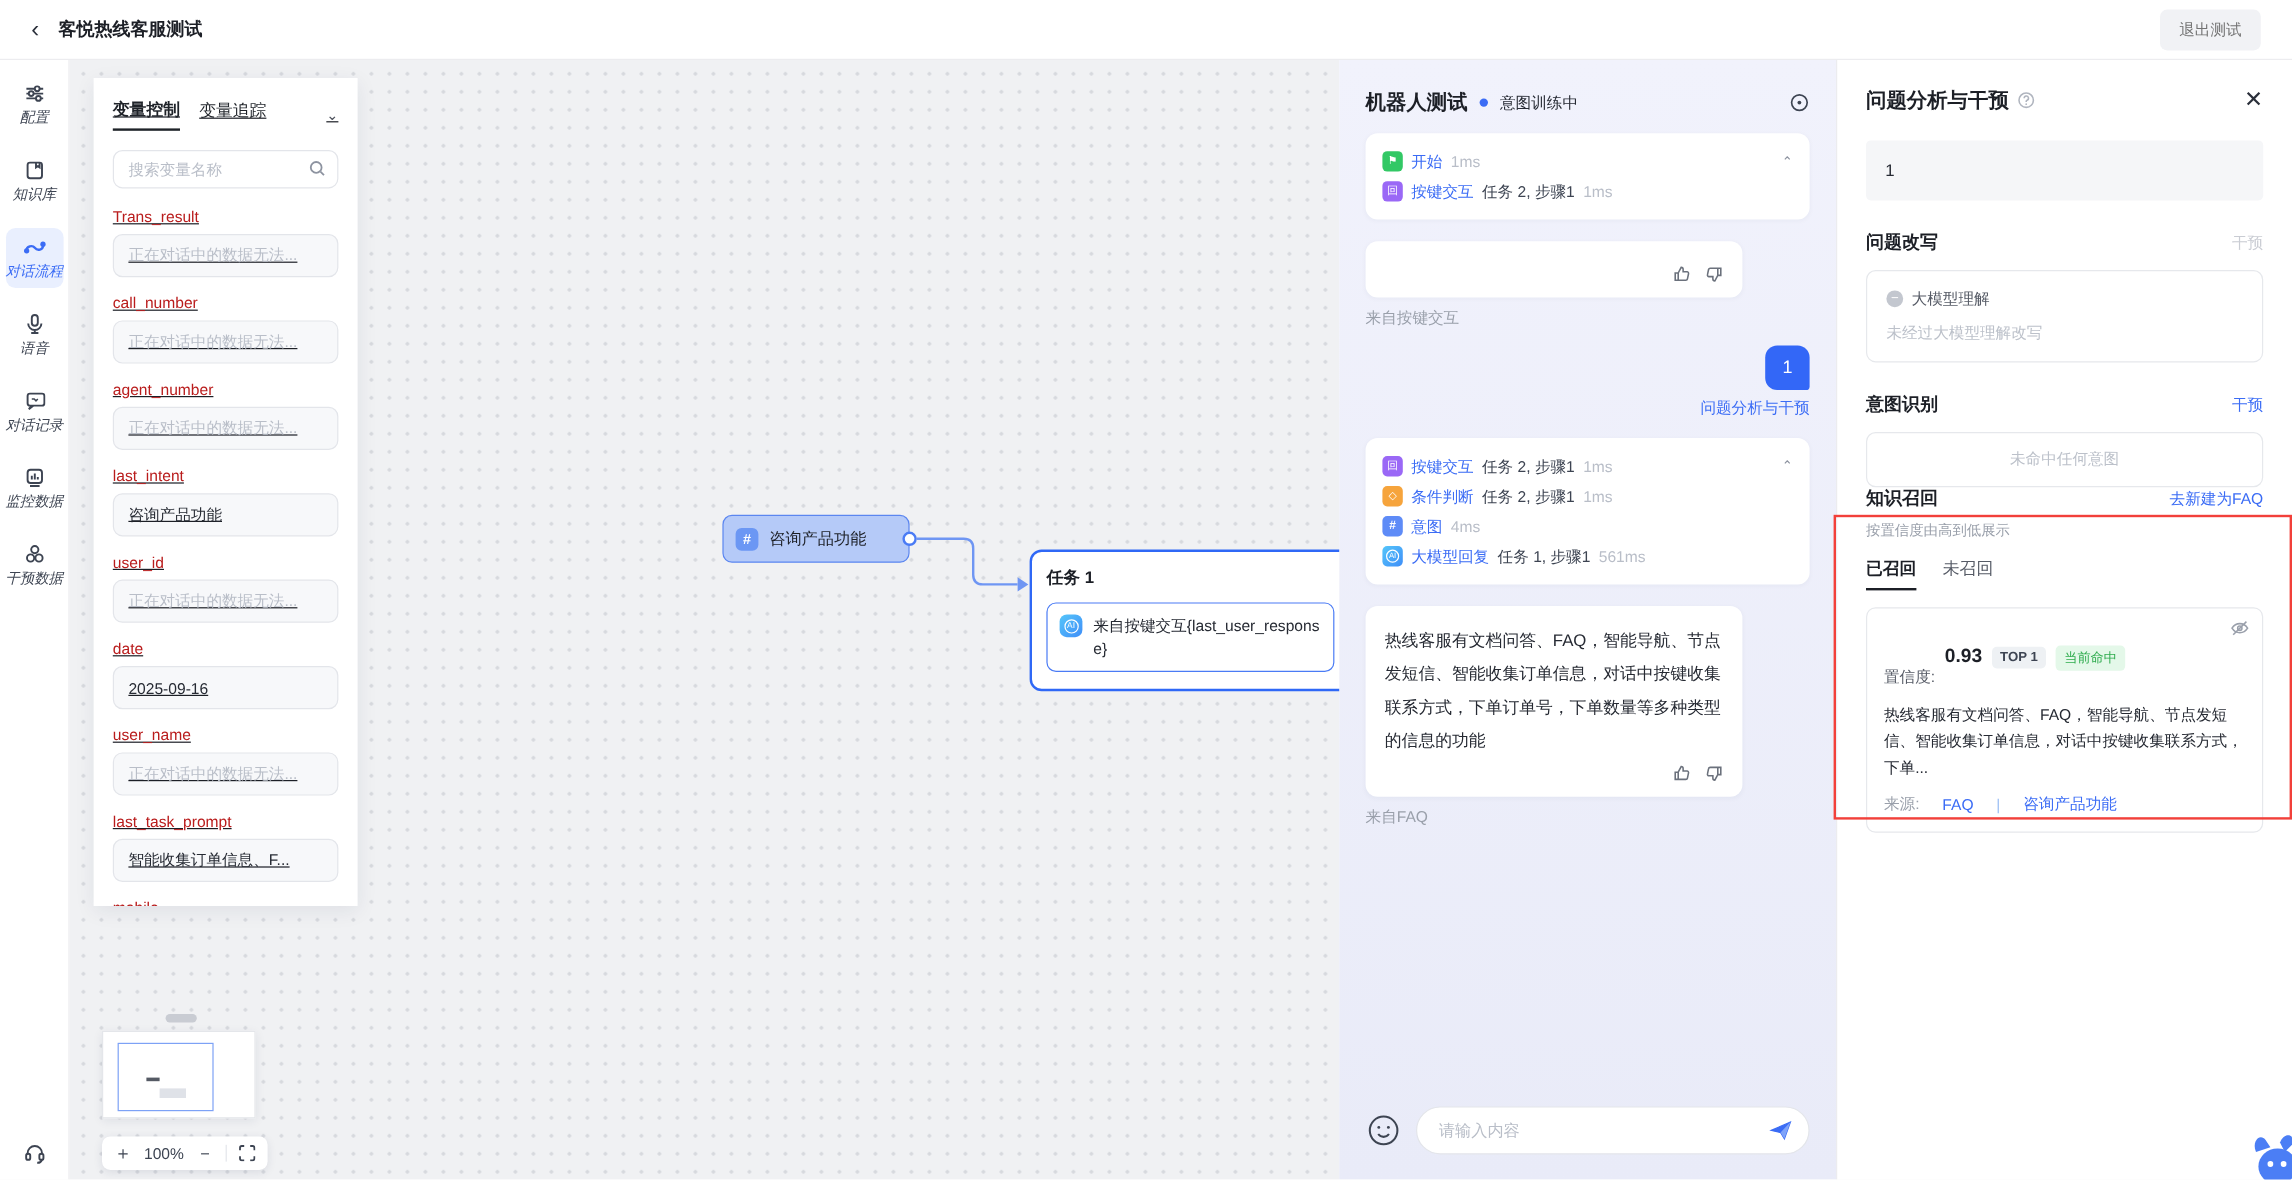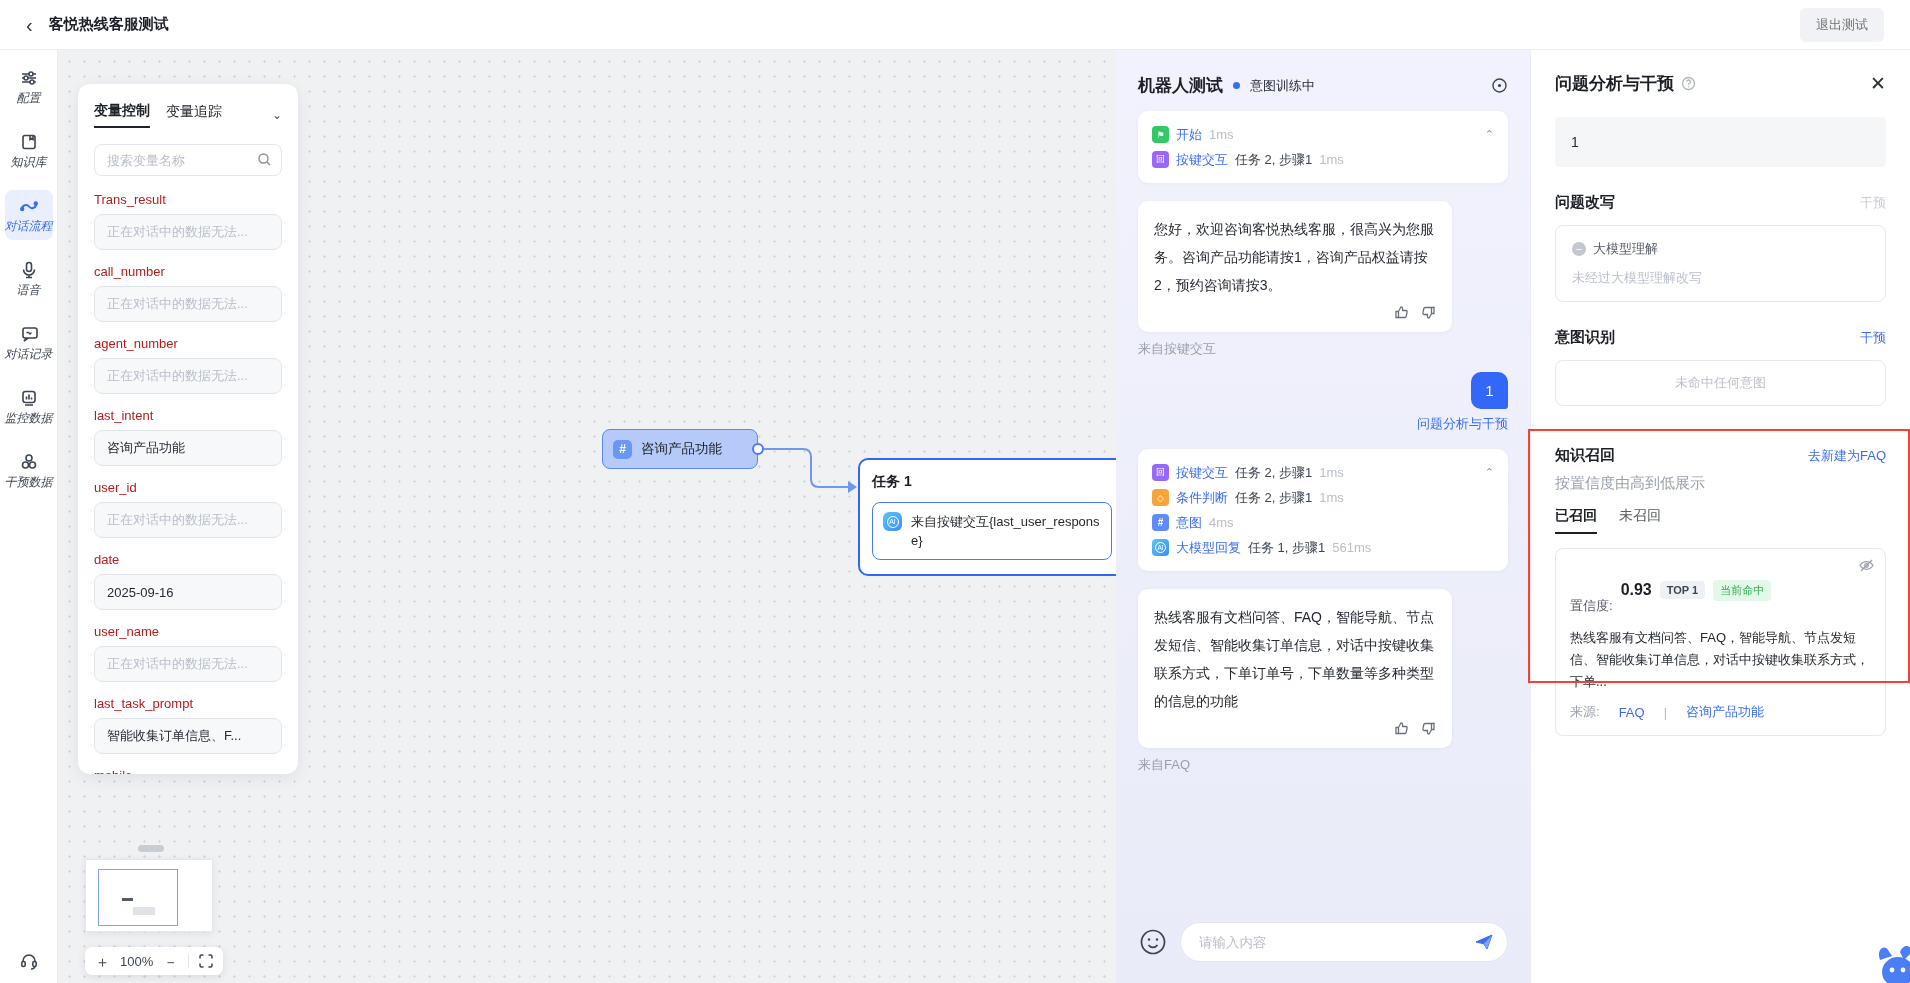--- a/index.html
+++ b/index.html
@@ -16,21 +16,21 @@
   .rail-item .rlabel { font-size:12px; letter-spacing:0;font-style:italic; }
   .rail-item.active { background:#e9effe; color:#3b6cf5; }
   .rail-item svg { display:block; }
   .rail-bottom { position:absolute; bottom:12px; left:0; width:58px; display:flex; justify-content:center; }
 
   
   .canvas { flex:1; position:relative; overflow:hidden; background-color:#f0f1f3;
     background-image:radial-gradient(#d6d8dd 1.3px, transparent 1.4px); background-size:15px 15px; background-position:4px 4px; }
 
   
-  .vars-panel { position:absolute; left:20px; top:34px; width:220px; height:690px; background:#fff; border-radius:12px; box-shadow:0 4px 16px rgba(30,40,80,.08); padding:18px 16px; overflow:hidden; z-index:5; }
+  .vars-panel { position:absolute; left:20px; top:15px; width:220px; height:690px; background:#fff; border-radius:0; box-shadow:0 4px 16px rgba(30,40,80,.08); padding:18px 16px; overflow:hidden; z-index:5;text-decoration:underline; }
   .vars-tabs { display:flex; align-items:center; gap:16px; margin-bottom:16px; }
   .vtab { font-size:14px; color:#1f2329; padding-bottom:6px; cursor:pointer; }
   .vtab.active { font-weight:bold; border-bottom:2px solid #1f2329; }
   .vars-tabs .chev { margin-left:auto; color:#4a4f59; font-size:12px; cursor:pointer; }
   .search-box { position:relative; margin-bottom:16px; }
   .search-box input { width:100%; height:32px; border:1px solid #e3e5ea; border-radius:8px; padding:0 30px 0 12px; font-size:13px; color:#262a33; background:#fff; outline:none; font-family:inherit; }
   .search-box input::placeholder { color:#b9bec8; }
   .search-icon { position:absolute; right:10px; top:8px; }
   .vfield { margin-bottom:14px; }
   .vfield .vname { font-size:13px; color:#b91c1c; margin-bottom:7px; }
@@ -103,24 +103,24 @@
   .query-box { background:#f5f6f8; border-radius:4px; height:50px; display:flex; align-items:center; padding:0 16px; font-size:14px; color:#262a33; margin-bottom:26px; }
   .sec-head { display:flex; align-items:center; margin-bottom:13px; }
   .sec-title { font-size:15px; font-weight:bold; }
   .sec-action { margin-left:auto; font-size:13px; cursor:pointer;text-align:center; }
   .sec-action.disabled { color:#c9ccd3; }
   .sec-action.link { color:#3b6cf5; }
   .rewrite-card { border:1px solid #e6e8ec; border-radius:8px; padding:14px 16px; margin-bottom:26px; }
   .rw-row { display:flex; align-items:center; gap:7px; font-size:13px; color:#565b66; margin-bottom:11px; }
   .minus-ic { width:14px; height:14px; border-radius:50%; background:#c3c7cf; color:#fff; display:flex; align-items:center; justify-content:center; font-size:11px; line-height:1; }
   .rw-empty { font-size:13px; color:#bcc1ca; }
-  .intent-card { border:1px solid #e6e8ec; border-radius:8px; height:46px; display:flex; align-items:center; justify-content:center; font-size:13px; color:#bcc1ca; margin-bottom:40px; }
+  .intent-card { border:1px solid #e6e8ec; border-radius:8px; height:46px; display:flex; align-items:center; justify-content:center; font-size:13px; color:#bcc1ca; }
   .red-frame { position:absolute; left:-3px; top:379px; width:382px; height:254px; border:2.5px solid #f2403a; pointer-events:none; z-index:10; }
   .kn-section { position:relative; }
-  .kn-sub { font-size:15px; color:#9aa0ab; margin:-4px 0 14px; }
+  .kn-sub { font-size:12px; color:#9aa0ab; margin:-4px 0 14px; }
   .kn-tabs { display:flex; gap:22px; margin-bottom:14px; }
   .kn-tab { font-size:14px; color:#565b66; padding-bottom:7px; cursor:pointer; }
   .kn-tab.active { color:#1c1f26; font-weight:bold; border-bottom:2.5px solid #1c1f26; }
   .kn-card { border:1px solid #e6e8ec; border-radius:8px; padding:16px 14px 14px; position:relative; }
   .eye-off { position:absolute; right:10px; top:8px; cursor:pointer; }
   .conf-row { display:flex; align-items:center; gap:8px; margin-bottom:12px; }
   .conf-label { font-size:13px; color:#565b66;margin-top:32px; }
   .conf-val { font-size:16px; font-weight:bold; color:#1c1f26; }
   .badge-top { background:#eef1f4; border-radius:4px; padding:3px 7px; font-size:11px; font-weight:bold; color:#3d4452; }
   .badge-hit { background:#e4f8e9; border-radius:4px; padding:3px 7px; font-size:11px; color:#2fac4e; }
@@ -336,21 +336,20 @@
       </div>
       <div class="trace-row">
         <span class="t-ic key">回</span>
         <span class="t-type">按键交互</span>
         <span class="t-detail">任务 2, 步骤1</span>
         <span class="t-time">1ms</span>
       </div>
     </div>
 
     <div class="bot-msg">
-      <div class="mtext">您好，欢迎咨询客悦热线客服，很高兴为您服务。咨询产品功能请按1，咨询产品权益请按2，预约咨询请按3。</div>
       <div class="msg-actions">
         <svg width="15" height="15" viewBox="0 0 15 15" fill="none" stroke="#6b717c" stroke-width="1.3">
             <path d="M4.5 6.5 7 1.8c.9 0 1.6.7 1.6 1.6v2.1h3.3c.8 0 1.4.8 1.2 1.6l-.9 4.3c-.1.7-.7 1.1-1.4 1.1H4.5M4.5 6.5H2v6h2.5v-6z"></path>
           </svg>
         <svg width="15" height="15" viewBox="0 0 15 15" fill="none" stroke="#6b717c" stroke-width="1.3" transform="rotate(180)">
             <path d="M4.5 6.5 7 1.8c.9 0 1.6.7 1.6 1.6v2.1h3.3c.8 0 1.4.8 1.2 1.6l-.9 4.3c-.1.7-.7 1.1-1.4 1.1H4.5M4.5 6.5H2v6h2.5v-6z"></path>
           </svg>
       </div>
     </div>
     <div class="msg-source">来自按键交互</div>

